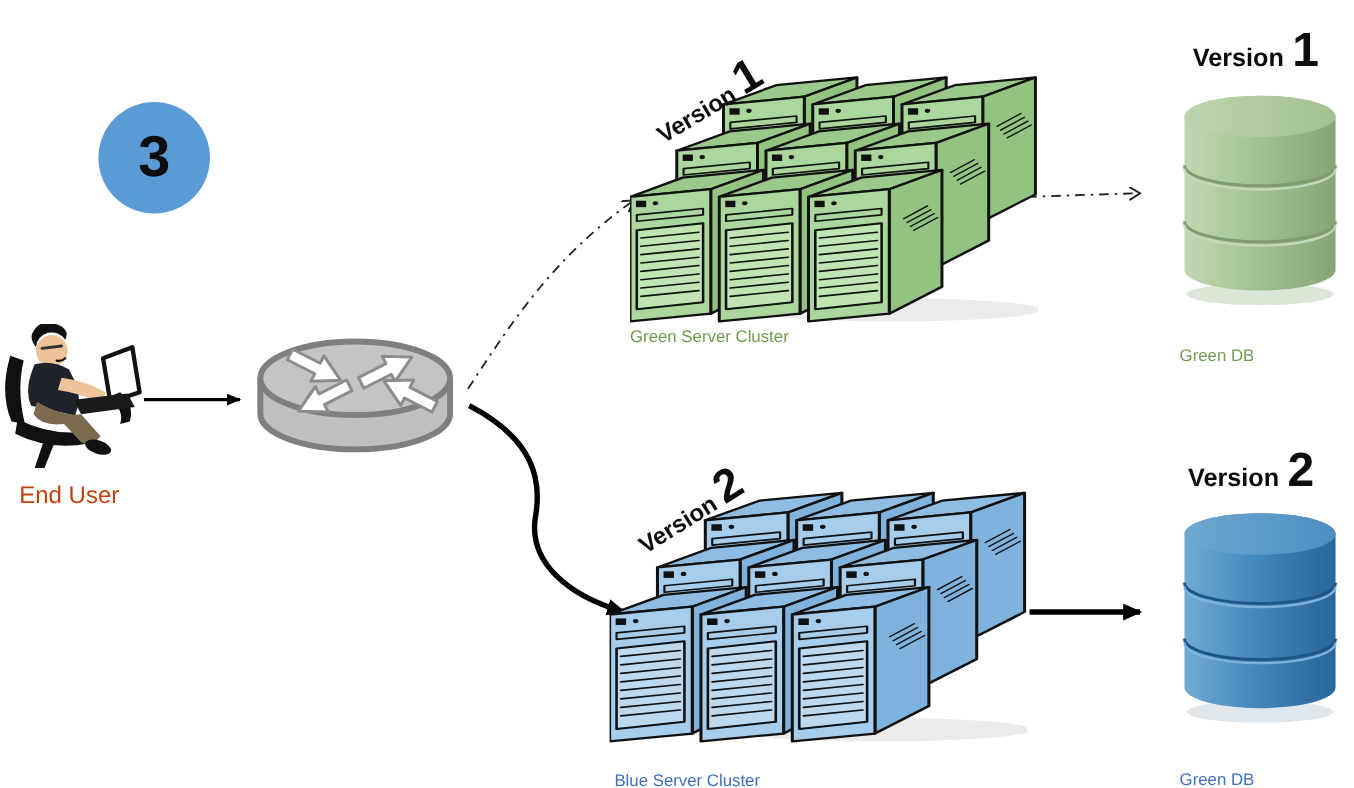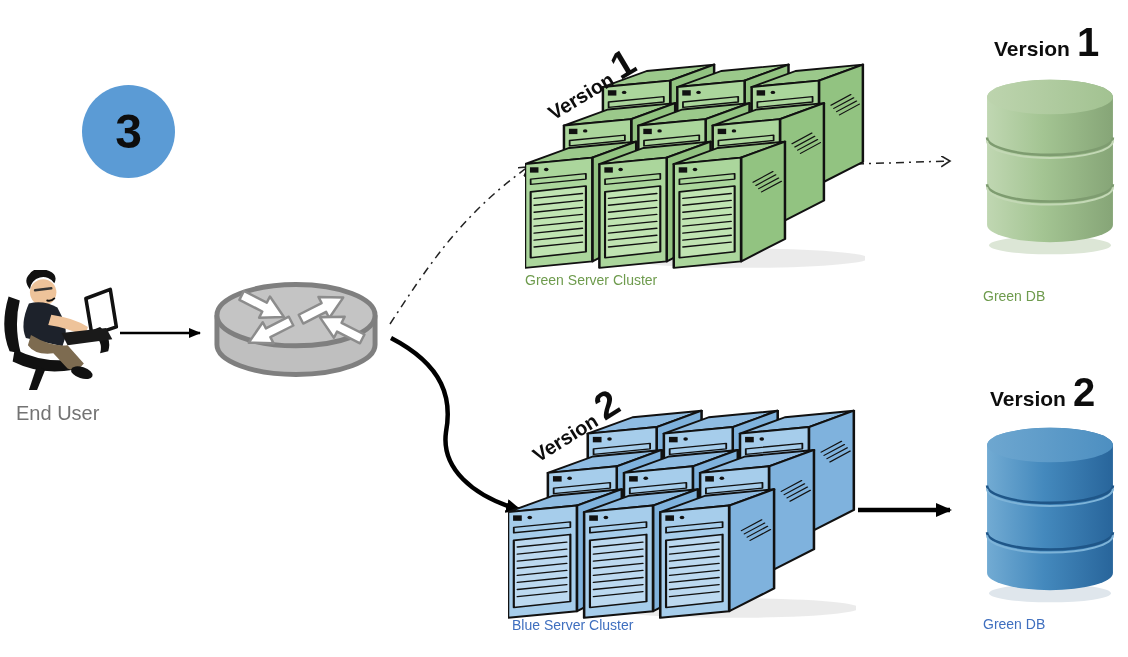--- a/index.html
+++ b/index.html
@@ -8,24 +8,24 @@
     font-family:"Liberation Sans",sans-serif;color:#1a1a1a;
   }
   .abs{position:absolute;}
   
   #badge{
     left:82px;top:85px;width:93px;height:93px;border-radius:50%;
     background:#5b9bd5;display:flex;align-items:center;justify-content:center;
   }
   #badge .num{font-size:48px;font-weight:bold;color:#0d0d0d;}
   
-  .node-label{font-size:20px;color:#737373;white-space:nowrap;}
+  .node-label{font-size:20px;color:#c2410c;white-space:nowrap;}
   .cluster-label{font-size:14px;text-align:left;white-space:nowrap;}
   .green-text{color:#6e9b4d;}
-  .blue-text{color:#3f6fbf;}
+  .blue-text{color:#3f6fbf;margin-top:25px;}
   
   .version-heading{display:flex;align-items:baseline;gap:7px;white-space:nowrap;color:#0d0d0d;}
   .version-heading .vword{font-size:21px;font-weight:bold;}
   .version-heading .vnum{font-size:40px;font-weight:bold;line-height:.8;}
   
   .version-rot{transform-origin:left bottom;display:flex;align-items:baseline;gap:6px;color:#0d0d0d;}
   .version-rot .vword{font-size:20px;font-weight:bold;}
   .version-rot .vnum{font-size:38px;font-weight:bold;line-height:.8;}
   #green-version-rot{left:556px;top:92px;transform:rotate(-31deg);}
   #blue-version-rot{left:541px;top:434px;transform:rotate(-32deg);}

